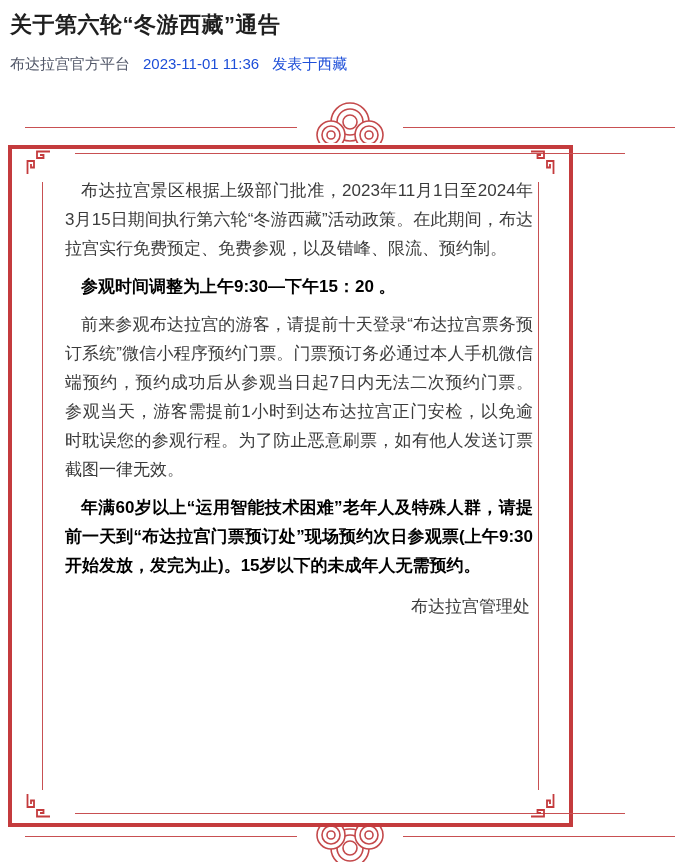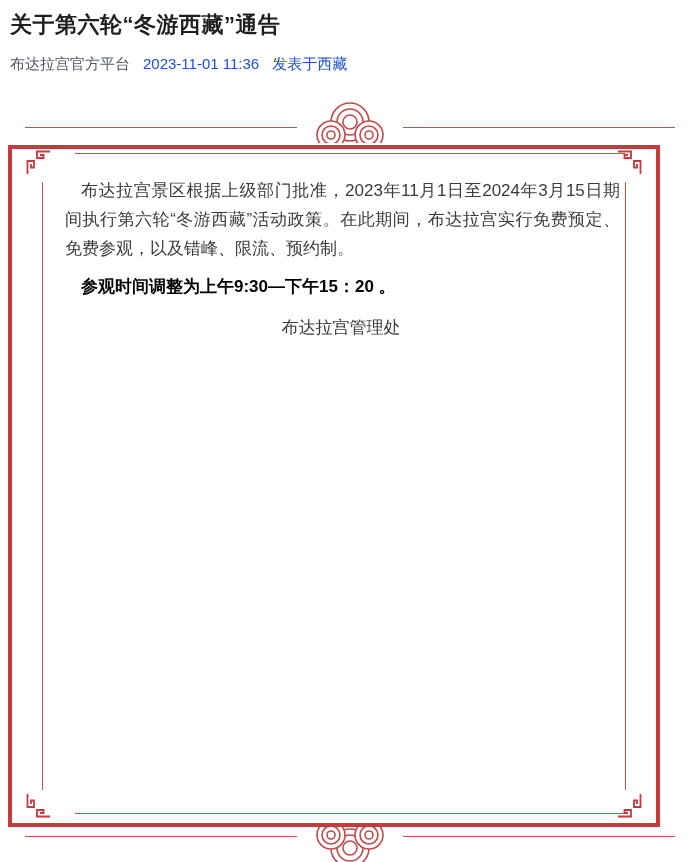--- a/index.html
+++ b/index.html
@@ -24,21 +24,21 @@
   .decor-line{position:absolute;height:1px;background:#c85052;}
   .dl-tl{top:127px;left:25px;width:272px;}
   .dl-tr{top:127px;left:403px;width:272px;}
   .dl-bl{top:836px;left:25px;width:272px;}
   .dl-br{top:836px;left:403px;width:272px;}
   .clouds{position:absolute;left:300px;width:100px;height:43px;}
   .clouds.top{top:100px;}
   .clouds.bottom{top:827px;transform:scaleY(-1);}
   
   .box{
-    position:absolute;top:145px;left:8px;width:652px;height:682px;
+    position:absolute;top:145px;left:8px;width:565px;height:682px;
     box-sizing:border-box;border:4px solid #c43b3d;background:#fff;
   }
   .inner-line{position:absolute;background:#c85052;}
   .il-top{left:63px;top:4px;width:550px;height:1px;}
   .il-bottom{left:63px;bottom:9px;width:550px;height:1px;}
   .il-left{left:30px;top:33px;width:1px;height:608px;}
   .il-right{right:30px;top:33px;width:1px;height:608px;}
   .fret{position:absolute;width:24px;height:24px;}
   .fret.tl{left:14px;top:1px;}
   .fret.tr{right:14px;top:1px;transform:scaleX(-1);}
@@ -49,21 +49,21 @@
     position:absolute;left:0;top:0;width:100%;height:100%;
     box-sizing:border-box;padding:27px 36px 0 53px;
     color:#3b3b3b;font-size:17px;line-height:29px;text-align:justify;
   }
   .content p{margin:9px 0;}
   .content p:first-child{margin-top:0;}
   .indent{text-indent:16px;}
   .red{color:#000000;font-weight:bold;}
   .closing{margin-top:14px;}
   .sig{margin-top:12px;text-align:right;line-height:30px;color:#3b3b3b;}
-  .sig .sig-name{padding-right:3px;text-align:center;}
+  .sig .sig-name{padding-right:3px;}
   .sig .sig-date{padding-right:27px;}
 </style>
 </head>
 <body>
 
 <header class="hd">
   <h1>关于第六轮“冬游西藏”通告</h1>
   <div class="byline">
     <span class="acct">布达拉宫官方平台</span>
     <span class="meta">2023-11-01 11:36</span>
@@ -115,20 +115,22 @@
   <svg class="fret br" viewBox="0 0 24 24" aria-hidden="true">
     <g fill="none" stroke="#c43b3d" stroke-width="1.8">
       <path d="M24 1.5 H11 V8 H17.5 V5 H14"></path>
       <path d="M1.5 24 V11 H8 V17.5 H5 V14"></path>
     </g>
   </svg>
 
   <div class="content">
     <p class="indent">布达拉宫景区根据上级部门批准，2023年11月1日至2024年3月15日期间执行第六轮“冬游西藏”活动政策。在此期间，布达拉宫实行免费预定、免费参观，以及错峰、限流、预约制。</p>
     <p class="indent red">参观时间调整为上午9:30—下午15：20 。</p>
+    <p class="indent">前来参观布达拉宫的游客，请提前十天登录“布达拉宫票务预订系统”微信小程序预约门票。门票预订务必通过本人手机微信端预约，预约成功后从参观当日起7日内无法二次预约门票。参观当天，游客需提前1小时到达布达拉宫正门安检，以免逾时耽误您的参观行程。为了防止恶意刷票，如有他人发送订票截图一律无效。</p>
+    <p class="indent red">年满60岁以上“运用智能技术困难”老年人及特殊人群，请提前一天到“布达拉宫门票预订处”现场预约次日参观票(上午9:30开始发放，发完为止)。15岁以下的未成年人无需预约。</p>
     <div class="sig">
       <div class="sig-name">布达拉宫管理处</div>
     </div>
   </div>
 </section>
 
 <div class="decor-line dl-bl"></div>
 <div class="decor-line dl-br"></div>
 <svg class="clouds bottom" viewBox="0 0 100 43" aria-hidden="true">
   <g fill="#ffffff" stroke="#c4494b" stroke-width="1.6">

